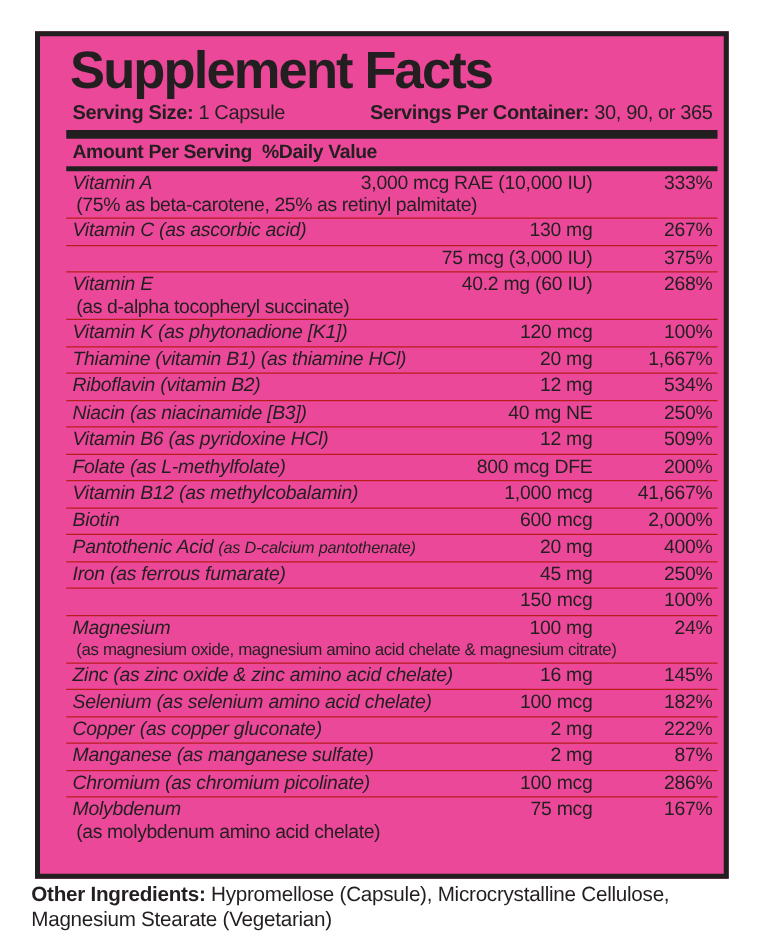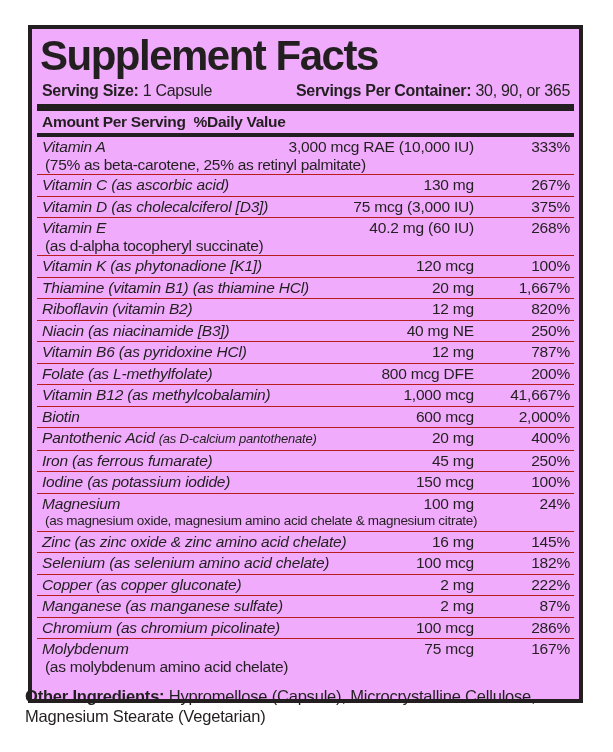--- a/index.html
+++ b/index.html
@@ -10,22 +10,23 @@
     font-family: "Liberation Sans", sans-serif;
     position: relative;
     overflow: hidden;
   }
   .panel {
     position: absolute;
     left: 28px; top: 25px;
     width: 555px; height: 678px;
     border: 4px solid #231f20;
     box-sizing: border-box;
-    background: #f0abfc;
+    background: #ec4899;
     overflow: hidden;
+    padding-left: 16px;
   }
   .title {
     margin: 0;
     padding: 3px 6px 0 8px;
     font-size: 42px;
     line-height: 47px;
     font-weight: bold;
     letter-spacing: -1.5px;
   }
   .serving-row {
@@ -64,21 +65,21 @@
   .sub {
     font-size: 15.5px;
     line-height: 16.5px;
     padding-left: 3px;
     letter-spacing: -0.3px;
     white-space: nowrap;
   }
   .sub.small { font-size: 13.5px; }
   .footer {
     position: absolute;
-    left: 25px; top: 686px;
+    left: 25px; top: 706px;
     width: 572px;
     margin: 0;
     font-size: 16.5px;
     line-height: 20px;
     letter-spacing: -0.2px;
   }
   b { font-weight: bold; }
 </style>
 </head>
 <body>
@@ -113,21 +114,20 @@
   <div class="row">
     <div class="l1">
       <span class="nm">Vitamin C (as ascorbic acid)</span>
       <span class="amt">130 mg</span>
       <span class="dv">267%</span>
     </div>
   </div>
 
   <div class="row">
     <div class="l1">
-      <span class="nm">Vitamin D (as cholecalciferol [D3])</span>
       <span class="amt">75 mcg (3,000 IU)</span>
       <span class="dv">375%</span>
     </div>
   </div>
 
   <div class="row">
     <div class="l1">
       <span class="nm">Vitamin E</span>
       <span class="amt">40.2 mg (60 IU)</span>
       <span class="dv">268%</span>
@@ -148,37 +148,37 @@
       <span class="nm">Thiamine (vitamin B1) (as thiamine HCl)</span>
       <span class="amt">20 mg</span>
       <span class="dv">1,667%</span>
     </div>
   </div>
 
   <div class="row">
     <div class="l1">
       <span class="nm">Riboflavin (vitamin B2)</span>
       <span class="amt">12 mg</span>
-      <span class="dv">820%</span>
+      <span class="dv">534%</span>
     </div>
   </div>
 
   <div class="row">
     <div class="l1">
       <span class="nm">Niacin (as niacinamide [B3])</span>
       <span class="amt">40 mg NE</span>
       <span class="dv">250%</span>
     </div>
   </div>
 
   <div class="row">
     <div class="l1">
       <span class="nm">Vitamin B6 (as pyridoxine HCl)</span>
       <span class="amt">12 mg</span>
-      <span class="dv">787%</span>
+      <span class="dv">509%</span>
     </div>
   </div>
 
   <div class="row">
     <div class="l1">
       <span class="nm">Folate (as L-methylfolate)</span>
       <span class="amt">800 mcg DFE</span>
       <span class="dv">200%</span>
     </div>
   </div>
@@ -210,21 +210,20 @@
   <div class="row">
     <div class="l1">
       <span class="nm">Iron (as ferrous fumarate)</span>
       <span class="amt">45 mg</span>
       <span class="dv">250%</span>
     </div>
   </div>
 
   <div class="row">
     <div class="l1">
-      <span class="nm">Iodine (as potassium iodide)</span>
       <span class="amt">150 mcg</span>
       <span class="dv">100%</span>
     </div>
   </div>
 
   <div class="row">
     <div class="l1">
       <span class="nm">Magnesium</span>
       <span class="amt">100 mg</span>
       <span class="dv">24%</span>

